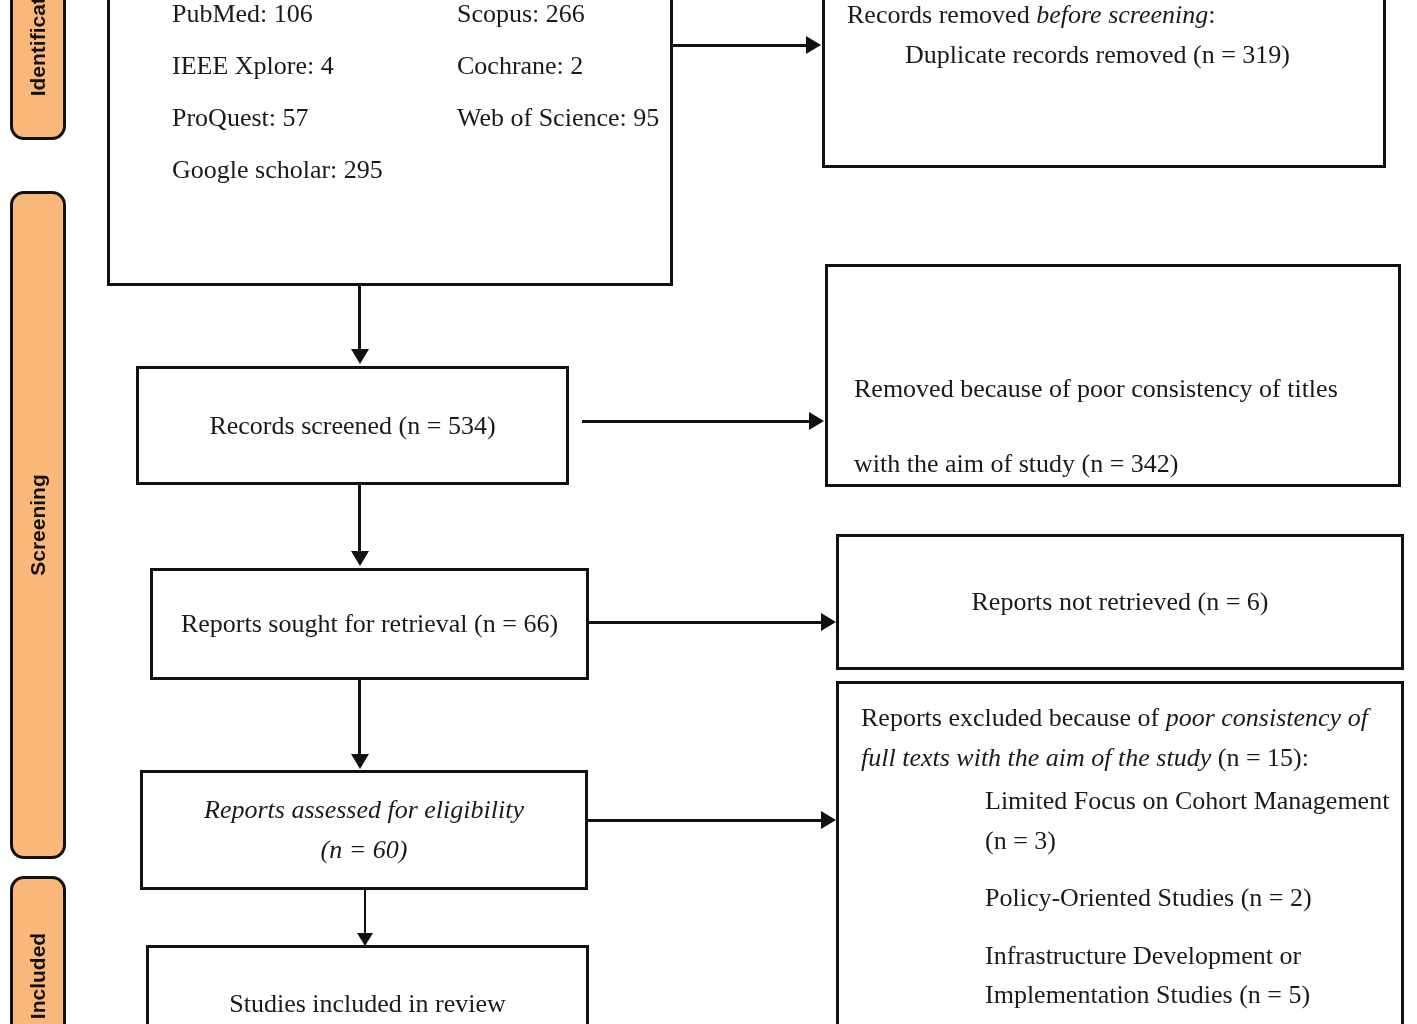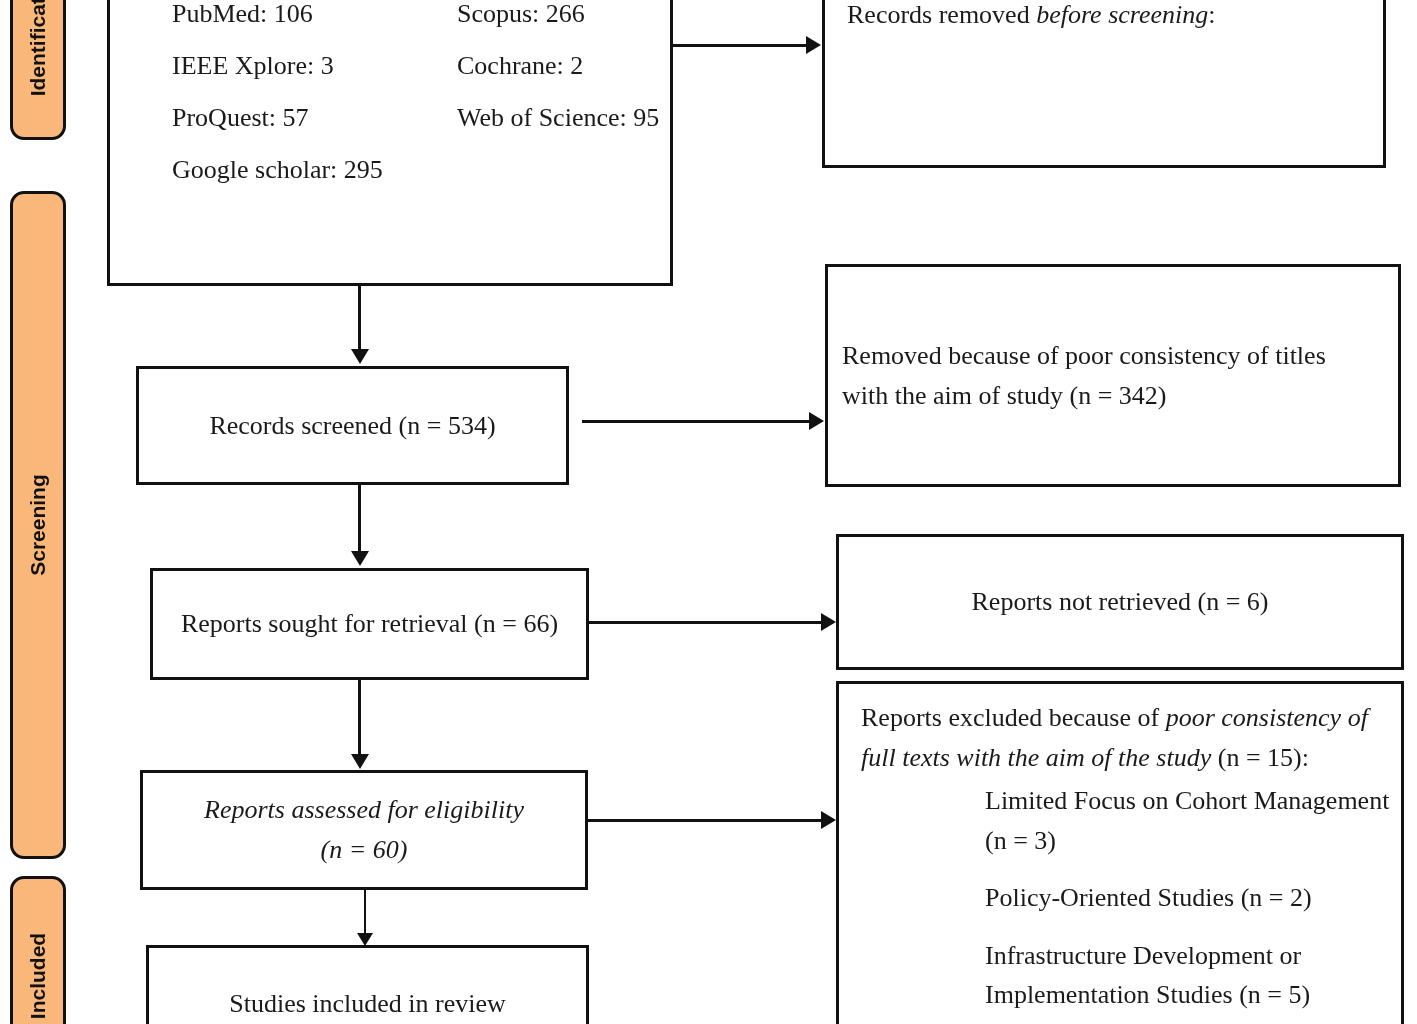--- a/index.html
+++ b/index.html
@@ -102,51 +102,52 @@
 
   <div class="band" style="left:10px; top:876px; width:56px; height:200px;">
     <span class="band-label">Included</span>
   </div>
 
   <div class="box" style="left:107px; top:-86px; width:566px; height:372px;">
     <div class="inner" style="justify-content:flex-start;padding-top:78px;">
       <div class="src-grid">
         <div class="cell">PubMed: 106</div>
         <div class="cell">Scopus: 266</div>
-        <div class="cell">IEEE Xplore: 3</div>
+        <div class="cell">IEEE Xplore: 4</div>
         <div class="cell">Cochrane: 2</div>
         <div class="cell">ProQuest: 57</div>
         <div class="cell">Web of Science: 95</div>
         <div class="cell">Google scholar: 295</div>
       </div>
     </div>
   </div>
 
   <div class="box" style="left:822px; top:-70px; width:564px; height:238px;">
     <div class="inner" style="justify-content:flex-start;padding:62px 18px 0 22px;">
       <div class="line">
         <span>Records removed </span><span class="ital">before screening</span><span>:</span>
       </div>
+      <div class="line" style="padding-left:58px;">Duplicate records removed (n = 319)</div>
     </div>
   </div>
 
   <div class="conn hline" style="left:672px; top:44px; width:136px;"></div>
   <div class="arrow-right" style="left:806px; top:36px;"></div>
 
   <div class="conn vline" style="left:358px; top:285px; width:3px; height:66px;"></div>
   <div class="arrow-down" style="left:351px; top:349px;"></div>
 
   <div class="box" style="left:136px; top:366px; width:433px; height:119px;">
     <div class="inner" style="align-items:center;">
       <div class="line">Records screened (n = 534)</div>
     </div>
   </div>
 
   <div class="box" style="left:825px; top:264px; width:576px; height:223px;">
-    <div class="inner" style="justify-content:center;padding:0 14px 0 14px;">
+    <div class="inner" style="justify-content:flex-end;padding:0 14px 0 26px;gap:36px;">
       <div class="line">Removed because of poor consistency of titles</div>
       <div class="line">with the aim of study (n = 342)</div>
     </div>
   </div>
 
   <div class="conn hline" style="left:582px; top:420px; width:229px;"></div>
   <div class="arrow-right" style="left:809px; top:412px;"></div>
 
   <div class="conn vline" style="left:358px; top:485px; width:3px; height:68px;"></div>
   <div class="arrow-down" style="left:351px; top:551px;"></div>

